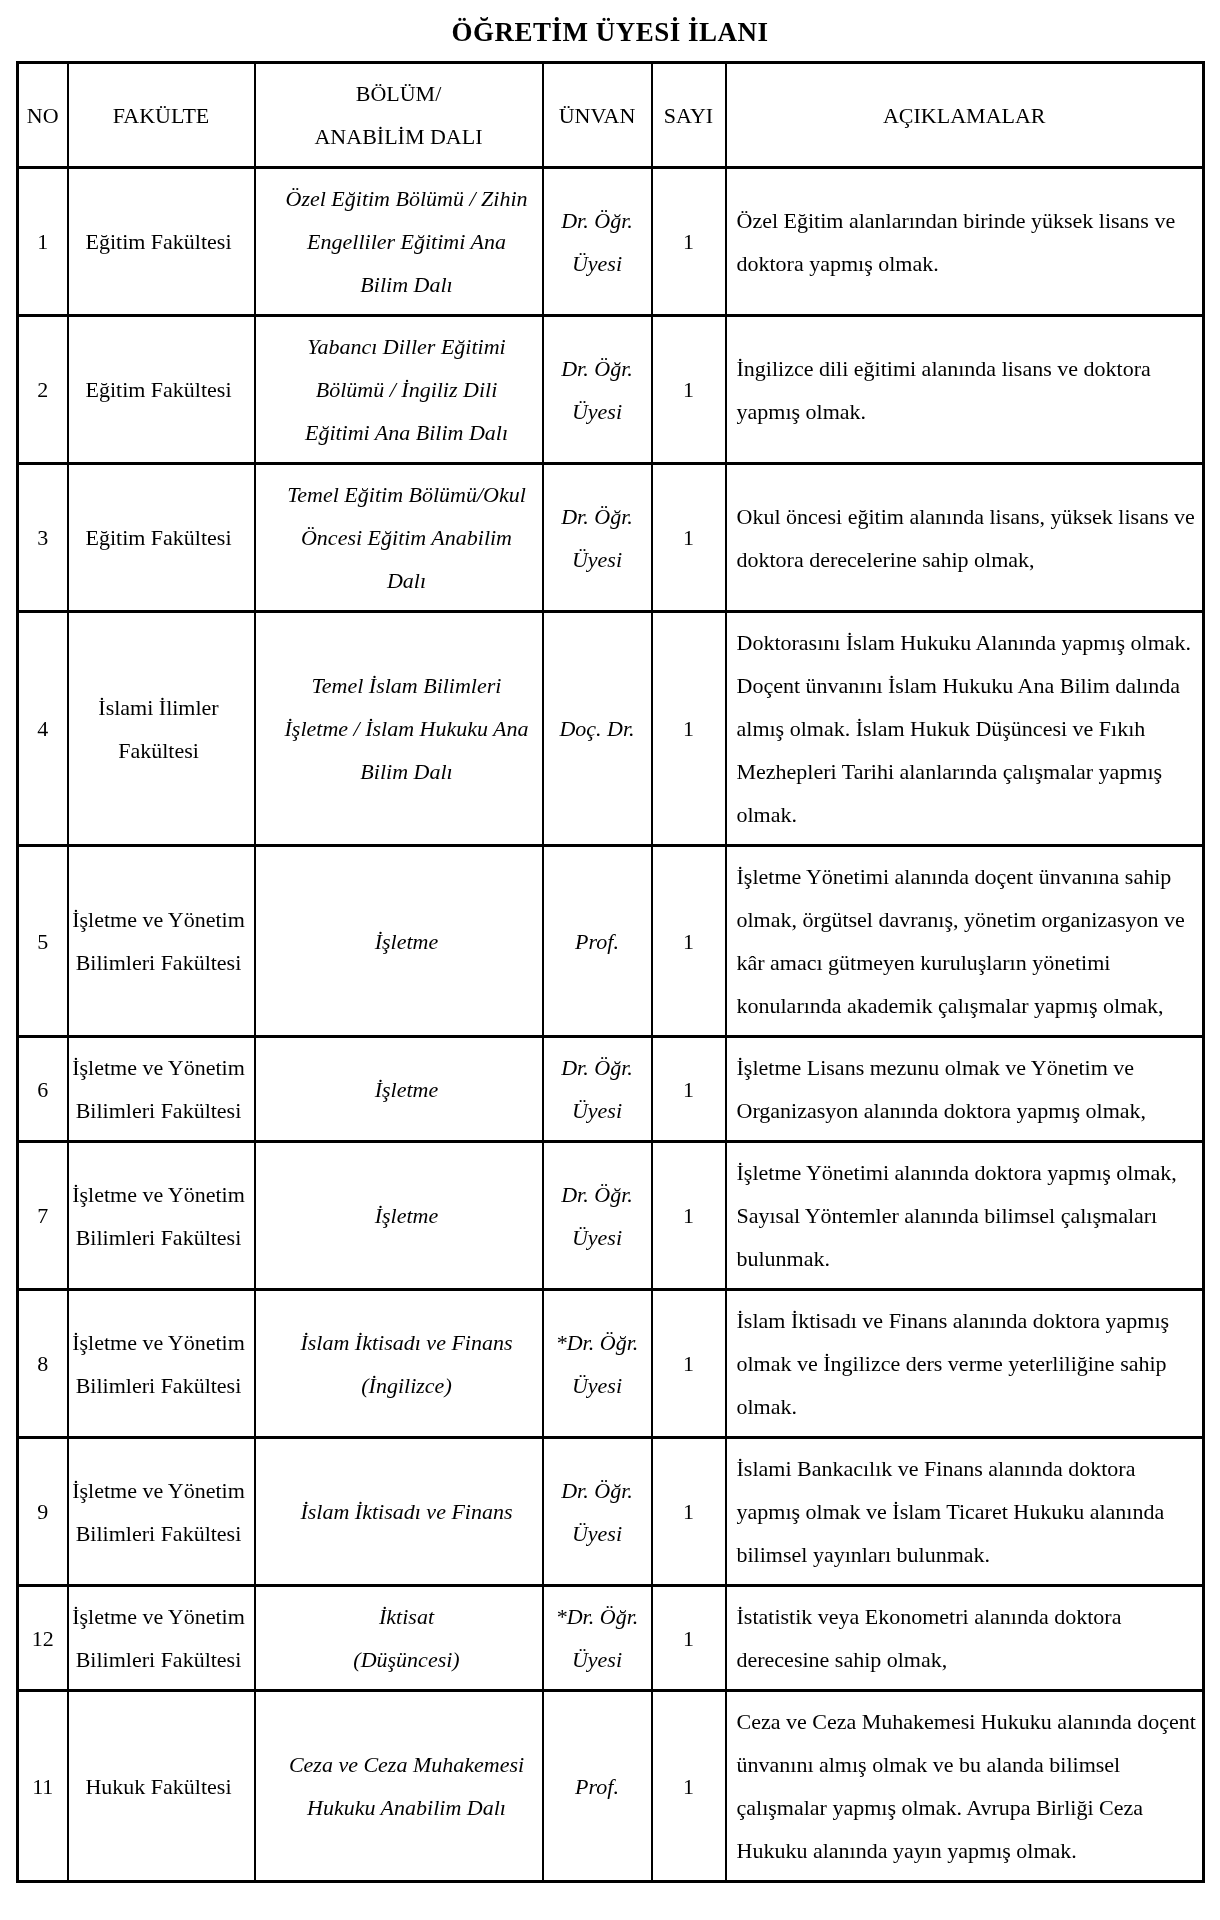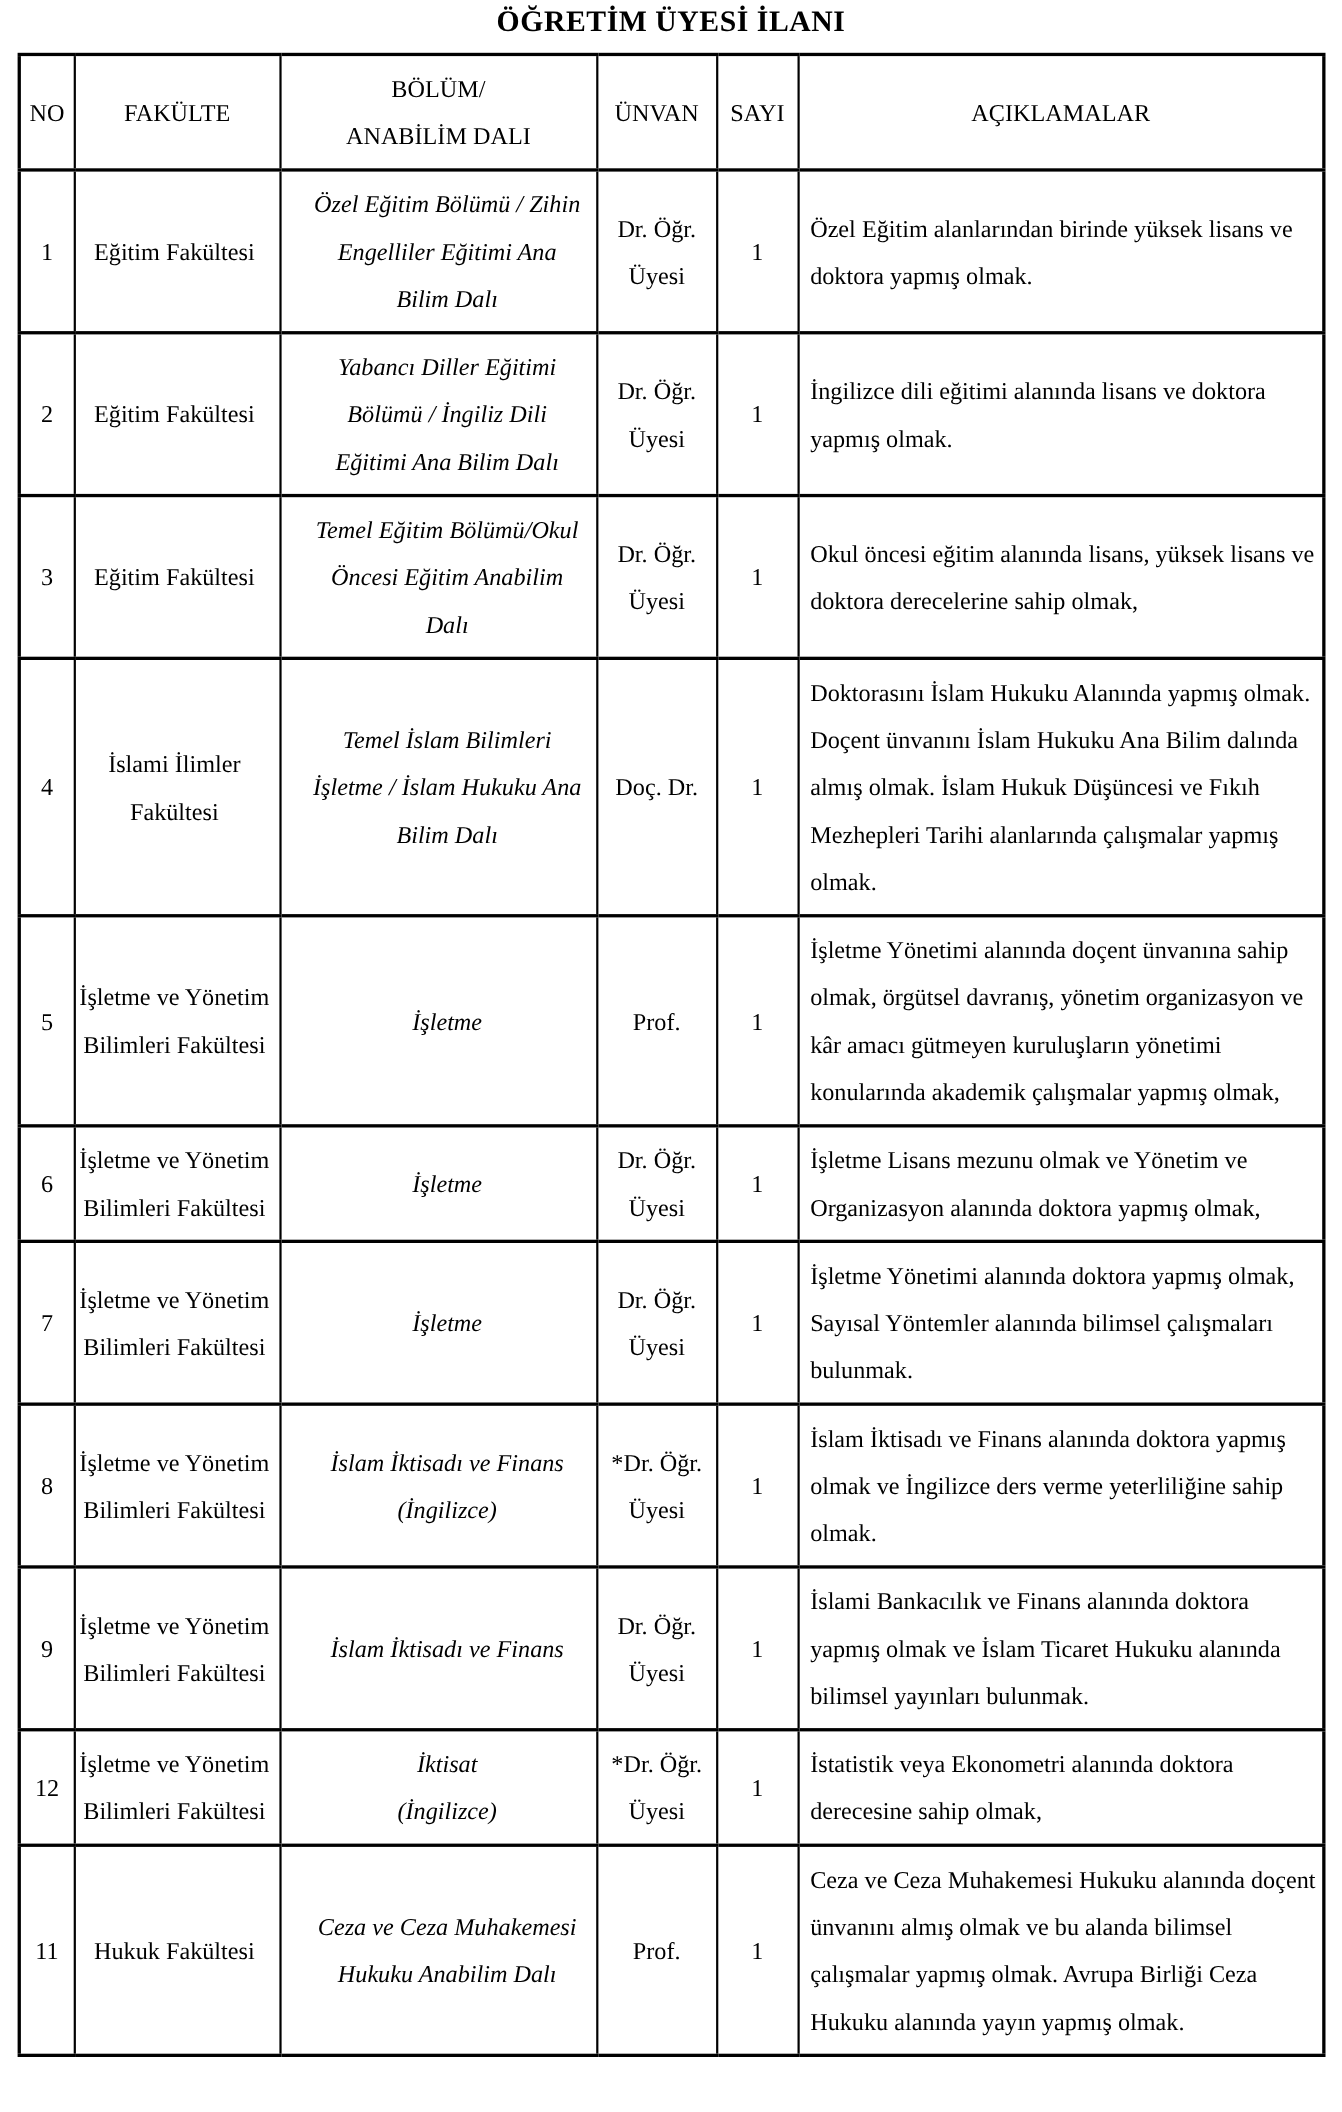--- a/index.html
+++ b/index.html
@@ -14,21 +14,21 @@
     width: 1220px;
     height: 1920px;
     background: #ffffff;
     overflow: hidden;
     box-sizing: border-box;
   }
   .doc-title {
     text-align: center;
     font-size: 27px;
     font-weight: bold;
-    margin: 4px 0 13px 0;
+    margin: 17px 0 13px 0;
     letter-spacing: 0.5px;
   }
   table.announcement {
     border-collapse: collapse;
     table-layout: fixed;
     width: 1186px;
     margin-left: 16px;
     border: 3px solid #000;
   }
   th, td {
@@ -48,21 +48,21 @@
   col.c-fakulte { width: 187px; }
   col.c-bolum   { width: 288px; }
   col.c-unvan   { width: 109px; }
   col.c-sayi    { width: 74px;  }
   col.c-acik    { width: 478px; }
 
   th.h-bolum, td.col-bolum { white-space: pre-line; }
 
   td.col-fakulte { padding-left: 3px;  padding-right: 8px;  }
   td.col-bolum   { padding-left: 27px; padding-right: 11px; font-style: italic; }
-  td.col-unvan   { padding-left: 6px;  padding-right: 6px;  }
+  td.col-unvan   { padding-left: 6px;  padding-right: 6px; font-style: italic;  }
   td.col-aciklama {
     text-align: left;
     padding-left: 10px;
   }
 </style>
 </head>
 <body>
 
 <div class="page">
 
@@ -168,21 +168,21 @@
     <td class="col-bolum">İslam İktisadı ve Finans</td>
     <td class="col-unvan">Dr. Öğr. Üyesi</td>
     <td class="col-sayi">1</td>
     <td class="col-aciklama">İslami Bankacılık ve Finans alanında doktora yapmış olmak ve İslam Ticaret Hukuku alanında bilimsel yayınları bulunmak.</td>
   </tr>
 
   <tr>
     <td class="col-no">12</td>
     <td class="col-fakulte">İşletme ve Yönetim Bilimleri Fakültesi</td>
     <td class="col-bolum">İktisat
-(İngilizce)</td>
+(Düşüncesi)</td>
     <td class="col-unvan">*Dr. Öğr. Üyesi</td>
     <td class="col-sayi">1</td>
     <td class="col-aciklama">İstatistik veya Ekonometri alanında doktora derecesine sahip olmak,</td>
   </tr>
 
   <tr>
     <td class="col-no">11</td>
     <td class="col-fakulte">Hukuk Fakültesi</td>
     <td class="col-bolum">Ceza ve Ceza Muhakemesi Hukuku Anabilim Dalı</td>
     <td class="col-unvan">Prof.</td>

